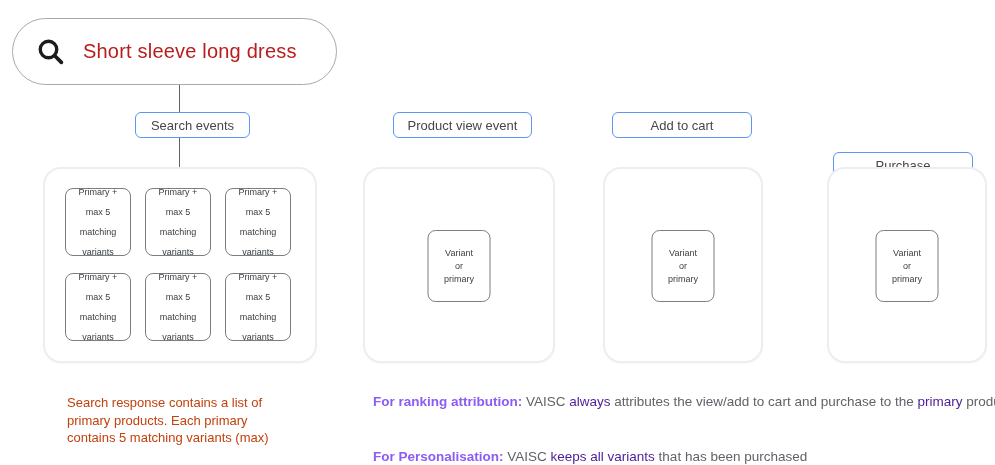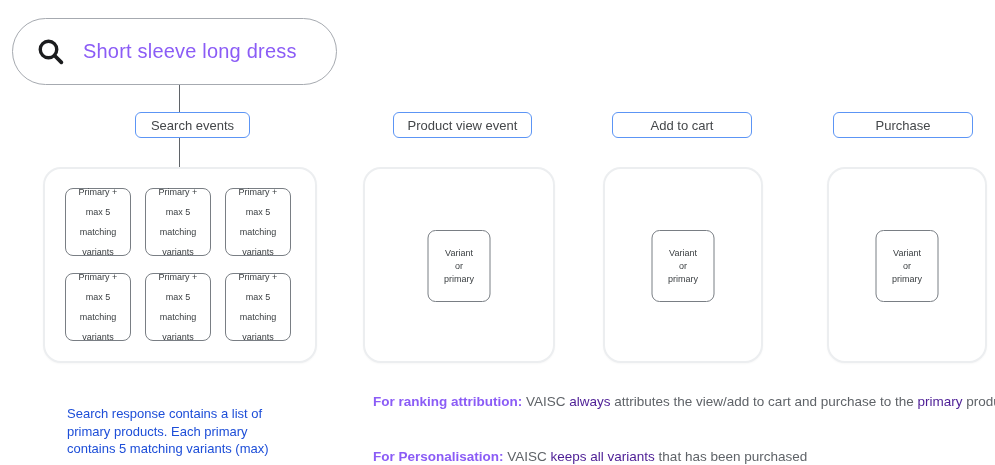--- a/index.html
+++ b/index.html
@@ -22,21 +22,21 @@
     box-sizing: border-box;
     background: #fff;
     display: flex;
     align-items: center;
     padding-left: 23px;
   }
   .search-pill .q-icon { flex: 0 0 auto; }
   .search-pill .query {
     margin-left: 17px;
     font-size: 20px;
-    color: #8b5cf6;
+    color: #b91c1c;
     letter-spacing: 0.2px;
     white-space: nowrap;
   }
 
   
   .vline {
     position: absolute;
     left: 179px;
     width: 1px;
     background: #5f6368;
@@ -56,21 +56,21 @@
     display: flex;
     align-items: center;
     justify-content: center;
     font-size: 13px;
     color: #44474a;
     white-space: nowrap;
   }
   .lbl-search   { left: 122px; width: 115px; margin-left: 13px; }
   .lbl-pv       { left: 393px; width: 139px; }
   .lbl-atc      { left: 612px; width: 140px; }
-  .lbl-purchase { left: 833px; width: 140px; }
+  .lbl-purchase { left: 833px; width: 140px; margin-top: 40px; }
 
   
   .container {
     position: absolute;
     top: 167px;
     height: 196px;
     box-sizing: border-box;
     border: 2px solid #eceef0;
     border-radius: 18px;
     background: #fff;
@@ -123,24 +123,24 @@
     text-align: center;
     font-size: 9px;
     line-height: 13px;
     color: #3c4043;
     white-space: pre-line;
   }
 
   
   .note-left {
     position: absolute;
-    left: 67px; top: 405px;
+    left: 67px; top: 394px;
     font-size: 13px;
     line-height: 17.5px;
-    color: #1d4ed8;
+    color: #c2410c;
     white-space: pre-line;
   }
   .note-right {
     position: absolute;
     left: 373px;
     font-size: 13.5px;
     color: #5f6368;
     white-space: nowrap;
   }
   .note-ranking { top: 394px; }

